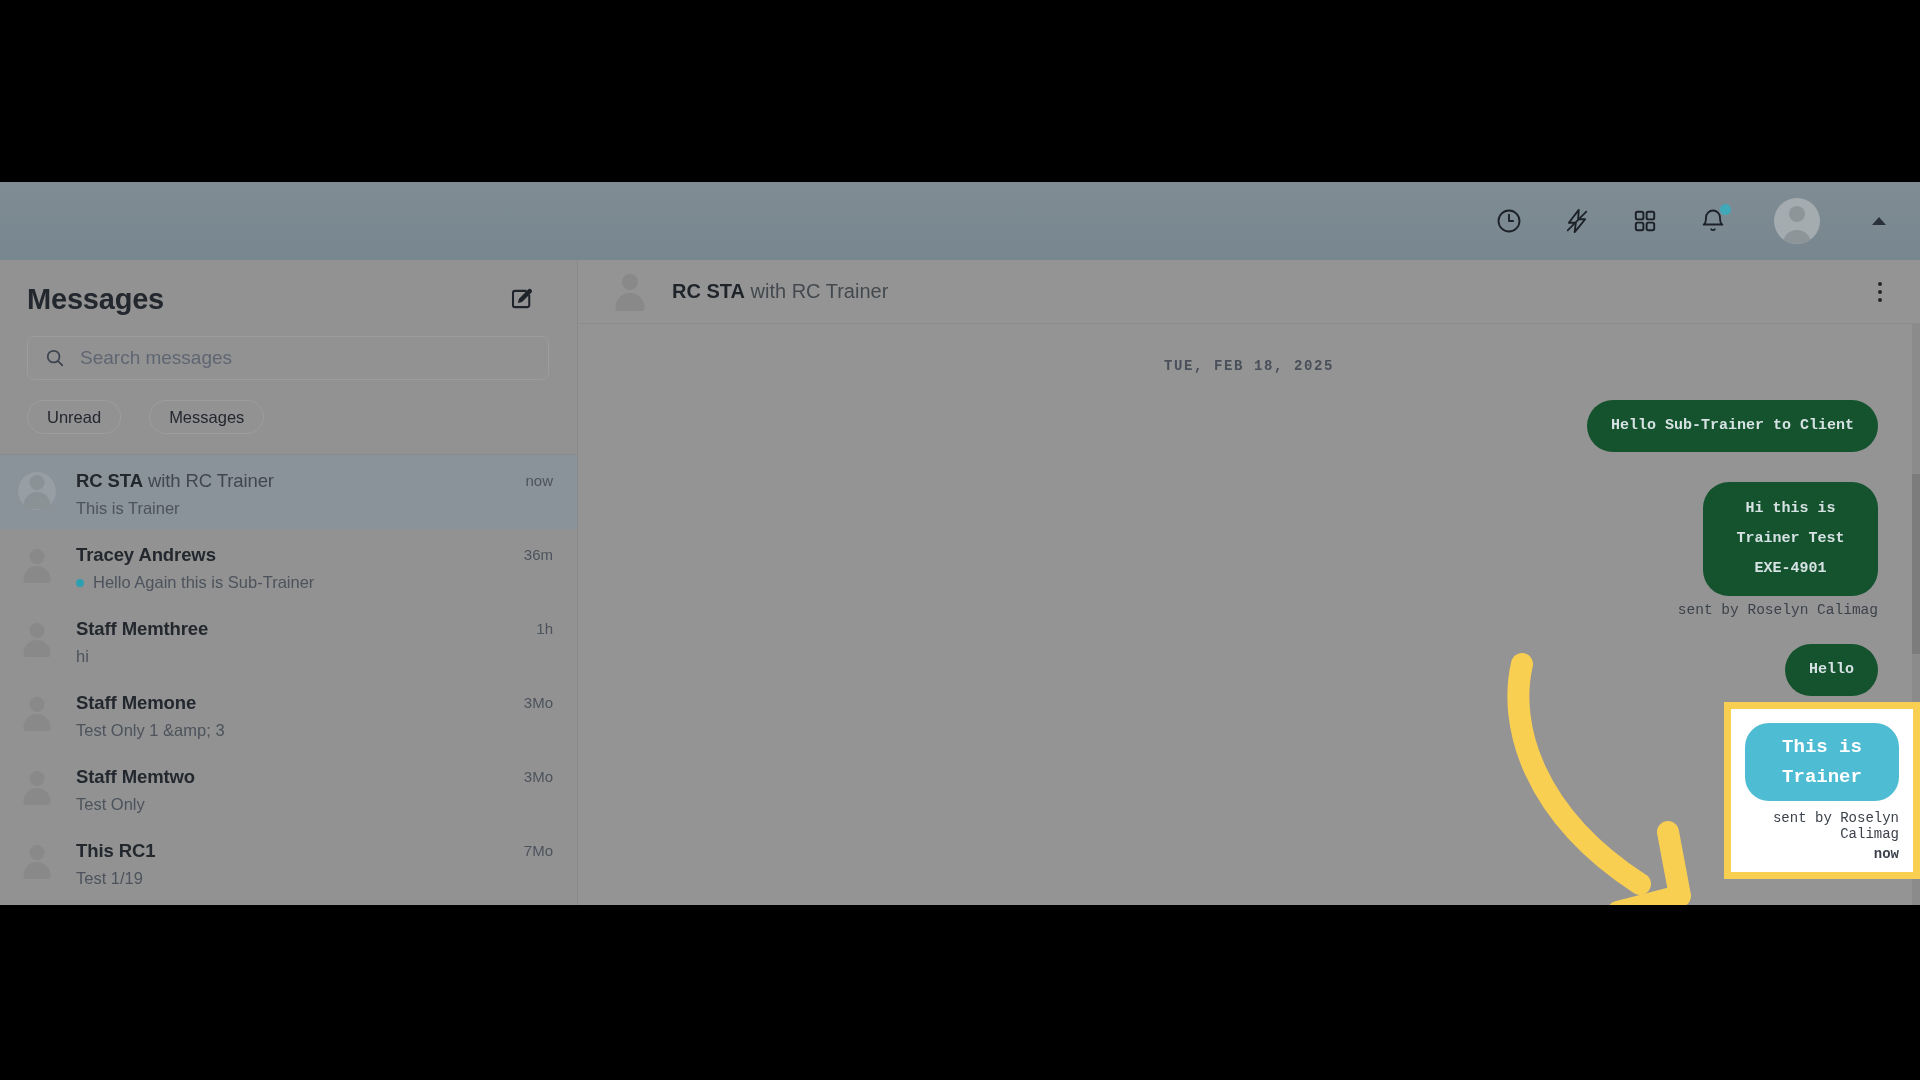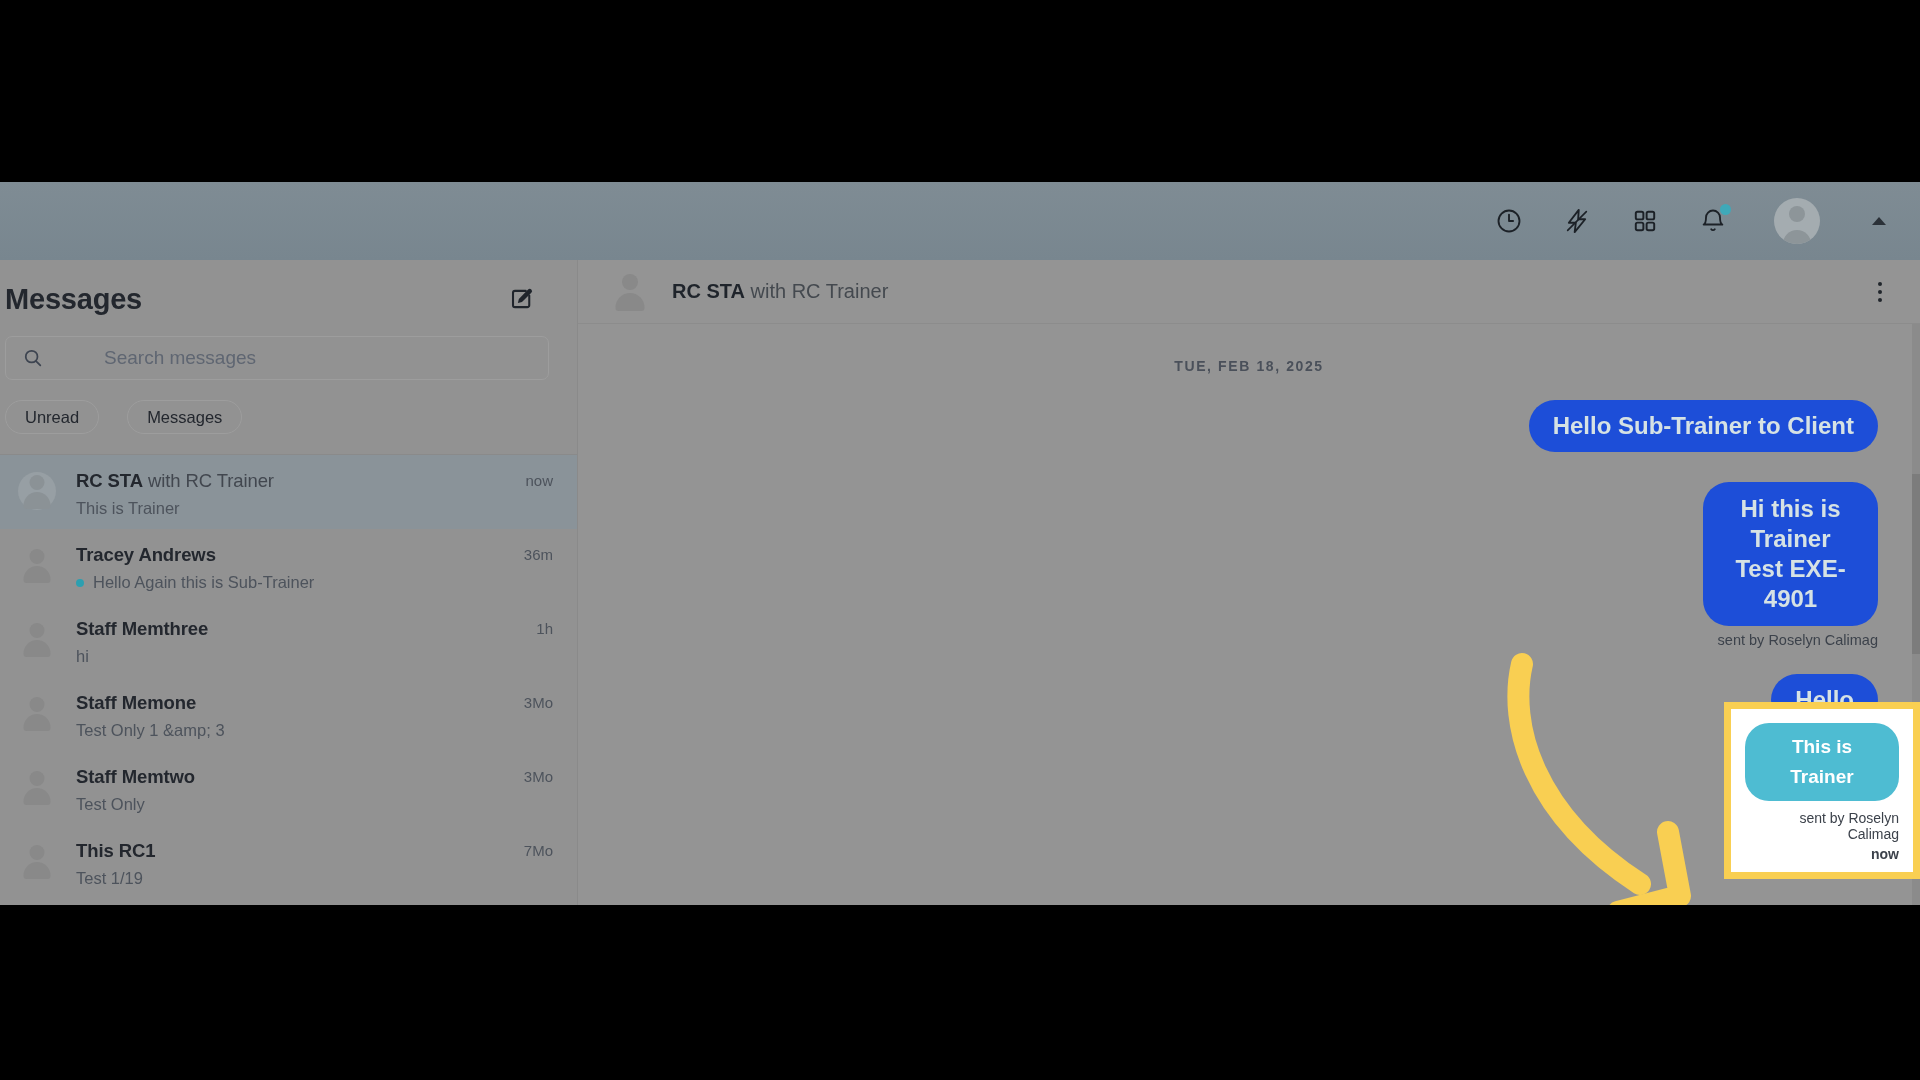--- a/index.html
+++ b/index.html
@@ -94,21 +94,21 @@
     width: 34px; height: 34px; display:flex; align-items:center; justify-content:center;
     color:#1f242b;
   }
   .search-wrap { padding: 6px 28px 0 0; }
   .search-box {
     height: 44px; border: 1px solid #9d9d9d; border-radius: 7px;
     display: flex; align-items: center; gap: 14px; padding: 0 16px;
     background: transparent;
   }
   .search-box .mag { color:#3d4450; display:flex; }
-  .search-ph { font-size: 19px; color: #5f6672; margin-left: 46px; }
+  .search-ph { font-size: 19px; color: #5f6672; }
 
   .pills { display: flex; gap: 28px; padding: 20px 0 20px 0px; }
   .pill {
     border: 1px solid #9d9d9d; border-radius: 20px;
     height: 34px; padding: 0 19px;
     display: flex; align-items: center;
     font-size: 16.5px; color: #23272e; font-weight: 500;
     background: transparent;
   }
   .list-divider { height: 1px; background: #8a8a8a; width: 100%; }
@@ -171,30 +171,31 @@
   .chat-head-title { font-size: 20px; color: #1f242b; }
   .chat-head-title .nm { font-weight: 600; }
   .chat-head-title .with { font-weight: 400; color: #44494f; }
   .chat-head-spacer { flex: 1; }
   .kebab { display:flex; flex-direction:column; gap:4px; padding: 6px 8px;}
   .kebab span { width:4px; height:4px; border-radius:50%; background:#20252b; display:block; }
 
   .chat-body {
     flex: 1; position: relative; overflow: hidden;
     padding: 24px 42px 16px 42px;
+    font-family: Liberation Mono, monospace;
   }
   .date-sep {
     text-align: center; font-size: 14px; letter-spacing: 1.6px;
     color: #4a505a; font-weight: 600; margin: 10px 0 26px 0;
   }
   .msg-row { display: flex; justify-content: flex-end; margin-bottom: 6px; }
   .bubble {
-    background: #1d4ed8; color: #d6e2e4;
+    background: #14532d; color: #d6e2e4;
     border-radius: 26px; padding: 11px 24px;
-    font-size: 24px; line-height: 30px; font-weight: 600;
+    font-size: 15px; line-height: 30px; font-weight: 600;
     max-width: 170px; text-align: center;
   }
   .bubble.wide { max-width: none; }
   .bubble.two-line { max-width: 175px; padding: 12px 22px; }
   .sent-by {
     text-align: right; font-size: 14.5px; color: #3c424b;
     margin: 6px 0 18px 0;
   }
 
   
@@ -268,21 +269,21 @@
           <span class="head"></span>
             <span class="body"></span>
         </div>
         <div class="tb-caret"></div>
       </div>
     </div>
 
     <div class="body-row">
 
       <div class="sidebar">
-        <div style="padding-left:5px;">
+        <div style="padding-left:27px;">
           <div class="sb-head">
             <div class="sb-title">Messages</div>
             <div class="compose-btn">
               <svg width="26" height="26" viewBox="0 0 24 24" fill="none" stroke="currentColor" stroke-width="1.9" stroke-linecap="round" stroke-linejoin="round">
                 <path d="M15.5 4.5H5.5a1.8 1.8 0 0 0-1.8 1.8v11.4a1.8 1.8 0 0 0 1.8 1.8h11.4a1.8 1.8 0 0 0 1.8-1.8V8.8"></path>
                 <path d="M17.6 3.2a2.1 2.1 0 0 1 3 3L12 14.8l-3.8.9.9-3.8z" fill="currentColor" stroke="none"></path>
               </svg>
             </div>
           </div>
 

